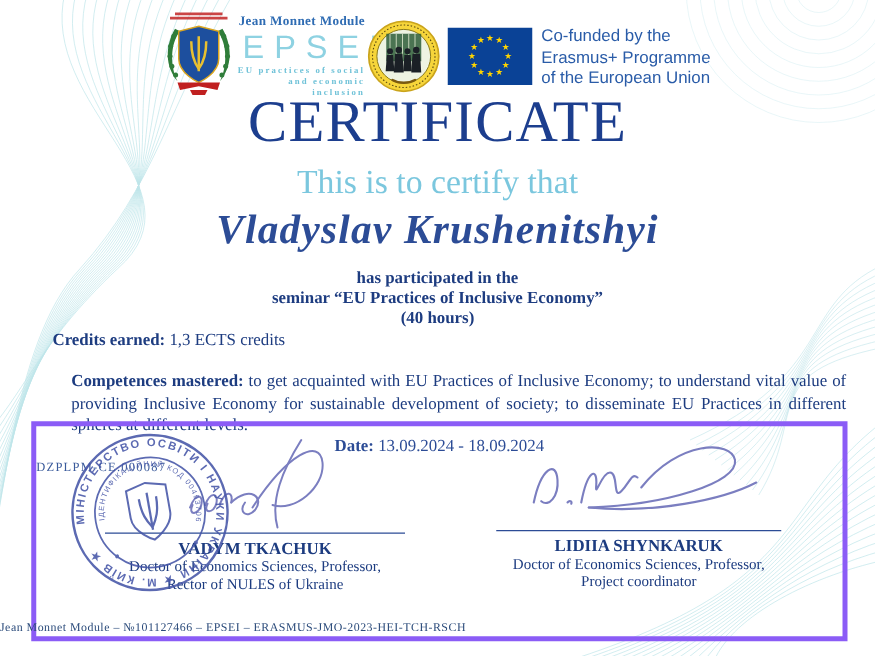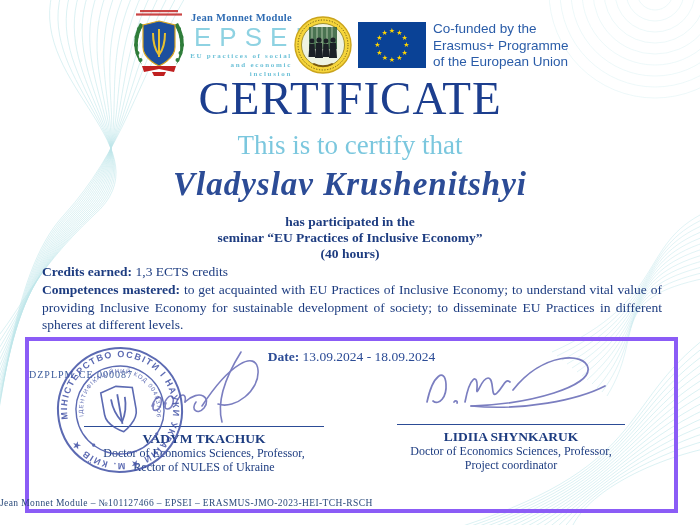--- a/index.html
+++ b/index.html
@@ -27,21 +27,21 @@
         color:#1c3e8e;letter-spacing:1px;}
   .subtitle{top:130px;left:0;width:100%;text-align:center;font-size:27px;color:#7bc7de;}
   .name{top:166px;left:0;width:100%;text-align:center;font-size:33px;font-style:italic;
         color:#2c4c96;letter-spacing:1px;font-weight:bold;}
   .pline{left:0;width:100%;text-align:center;font-size:13.5px;font-weight:bold;color:#1d3c80;}
   .l1{top:214px;} .l2{top:230px;} .l3{top:246px;}
 
   
   .credits{top:264px;left:42px;width:620px;font-size:13.5px;}
   .competences{top:281px;left:42px;width:620px;font-size:13.5px;text-align:justify;
-        line-height:17.5px;margin:0;}
+        line-height:17.5px;margin:15px;}
   b.lbl{font-weight:bold;}
 
   
   .panel{left:25px;top:337px;width:653px;height:176px;border:4px solid #8b5cf6;background:transparent;}
   .daterow{top:8px;left:0;width:100%;text-align:center;font-size:13.5px;color:#2c4c96;}
   .certno{top:28px;left:0;width:100%;text-align:left;font-size:10px;letter-spacing:1px;color:#3a5a9b;}
   .sigline{border-top:1.4px solid #2c4c96;height:0;}
   .sl-left{left:55px;top:85px;width:240px;}
   .sl-right{left:368px;top:83px;width:228px;}
   .signame{font-size:13.5px;font-weight:bold;color:#1d3c80;text-align:center;}

